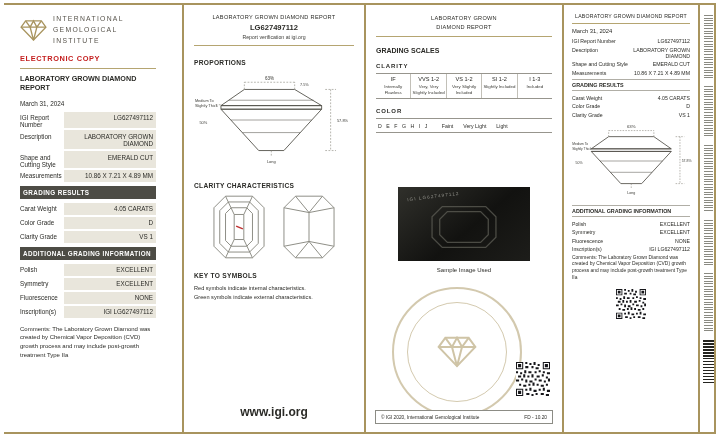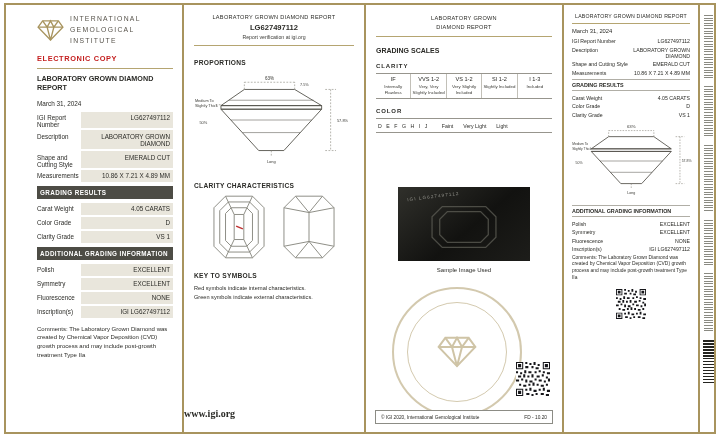--- a/index.html
+++ b/index.html
@@ -6,21 +6,21 @@
   html,body { width:720px; height:437px; }
   body { font-family:"Liberation Sans",sans-serif; color:#2b2b27; background:#fff; }
   svg text { font-family:"Liberation Sans",sans-serif; }
   .page { position:relative; width:720px; height:437px; background:#fff; overflow:hidden; }
 
   .frame { position:absolute; left:4px; top:3px; width:712px; height:431px; border:2px solid #a8945e; pointer-events:none; }
   .vd { position:absolute; top:3px; height:431px; width:2px; background:#a8945e; }
   .vd1{left:182px}.vd2{left:364px}.vd3{left:562px}.vd4{left:698px}
 
   
-  .p1 { position:absolute; left:17px; top:5px; width:176px; height:427px; background:#fff; padding:9px 20px 0; }
+  .p1 { position:absolute; left:0; top:5px; width:176px; height:427px; background:#fff; padding:9px 20px 0; }
   .logo { display:flex; gap:6px; align-items:center; }
   .logo svg { width:27px; height:23px; flex:none; }
   .logo-text { font-size:6.8px; letter-spacing:1.3px; color:#56524a; line-height:1.6; }
   .ecopy { margin-top:7px; color:#c41e1e; font-weight:bold; font-size:7.4px; letter-spacing:.6px; }
   .goldhr { border:none; border-top:1.5px solid #b5a571; margin:5px 0; }
   .p1title { font-size:7.2px; font-weight:bold; }
   .p1date { font-size:6.4px; margin:8px 0 5px; }
   .p1row { display:flex; margin-bottom:2px; font-size:6.3px; align-items:stretch; }
   .p1lbl { flex:1; padding-top:2.5px; }
   .p1val { width:92px; background:#e9e6dc; text-align:right; padding:2.5px 3px; }
@@ -30,21 +30,21 @@
   
   .p2 { position:absolute; left:184px; top:5px; width:180px; height:427px; padding:9px 10px; }
   .phead { text-align:center; }
   .ph1 { font-size:5.6px; letter-spacing:.3px; }
   .ph2 { font-size:7.6px; font-weight:bold; margin-top:2.5px; }
   .ph3 { font-size:5.2px; margin-top:2.5px; color:#3c3c38; }
   .sec { font-size:6.6px; font-weight:bold; letter-spacing:.3px; margin:13px 0 5px; }
   .propsvg { display:block; margin:2px auto 0; }
   .cdiagrams { display:flex; justify-content:center; gap:18px; margin-top:6px; }
   .keytext { font-size:5.6px; line-height:1.55; margin-top:3px; }
-  .p2site { position:absolute; bottom:13px; left:0; right:0; text-align:left; font-weight:bold; font-size:10px;font-family:Liberation Serif, serif; }
+  .p2site { position:absolute; bottom:13px; left:0; right:0; text-align:center; font-weight:bold; font-size:12px; }
 
   
   .p3 { position:absolute; left:366px; top:5px; width:196px; height:427px; padding:9px 10px; }
   .p3head { text-align:center; font-size:5.6px; letter-spacing:.3px; line-height:1.55; width:86px; margin:0 auto; }
   .p3 .title { font-size:7px; font-weight:bold; margin:10px 0 6px; }
   .sub { font-size:6px; font-weight:bold; letter-spacing:.9px; margin:9px 0 4px; }
   .ctable { display:flex; border-top:1px solid #97958d; border-bottom:1px solid #97958d; }
   .ccol { flex:1; text-align:center; padding:2px 1px 3px; border-left:1px solid #c2c0b8; }
   .ccol:first-child { border-left:none; }
   .cgrade { font-size:5.6px; }

